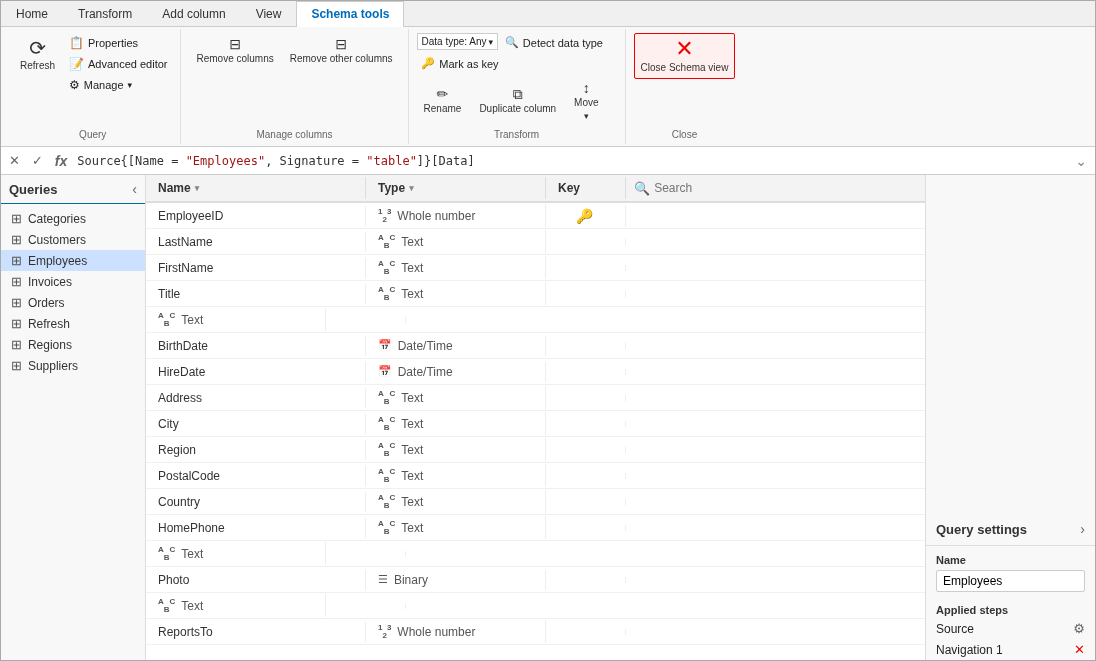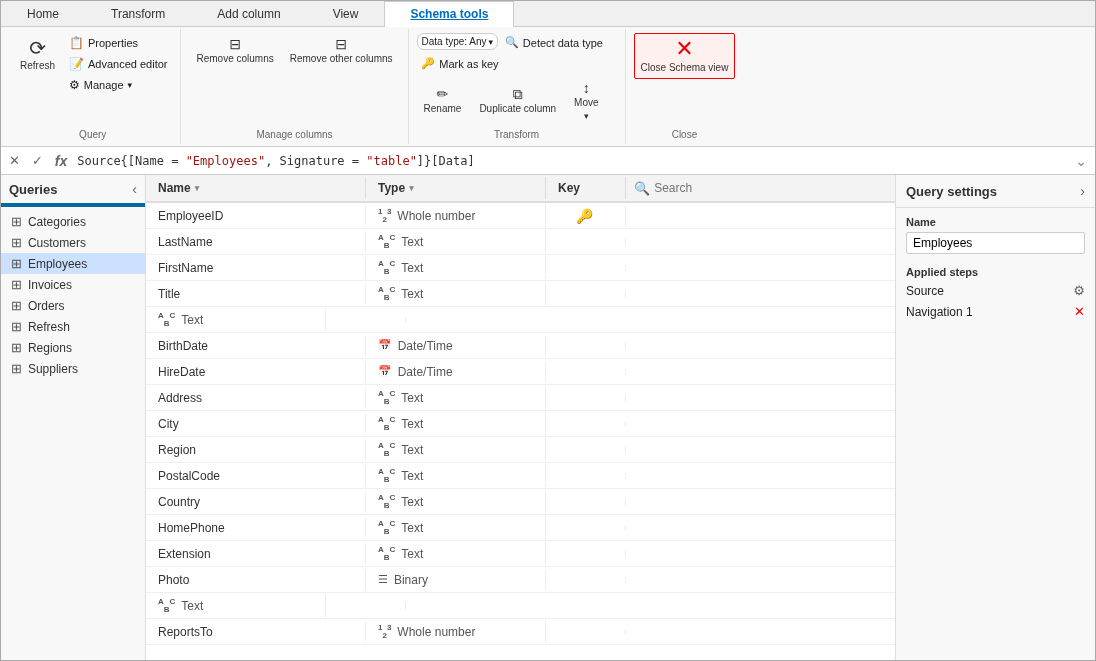--- a/index.html
+++ b/index.html
@@ -4,55 +4,55 @@
   <style>
     * { box-sizing: border-box; margin: 0; padding: 0; }
     body { font-family: 'Segoe UI', Arial, sans-serif; font-size: 12px; background: #f0f0f0; color: #222; }
 
     
     .app-container { width: 1096px; height: 661px; display: flex; flex-direction: column; border: 1px solid #aaa; background: #fff; overflow: hidden; }
 
     
     .ribbon { background: #f8f8f8; border-bottom: 1px solid #ccc; flex-shrink: 0; }
     .ribbon-tabs { display: flex; background: #f0f0f0; border-bottom: 1px solid #ccc; }
-    .ribbon-tab { padding: 5px 25px; font-size: 12px; cursor: pointer; color: #333; border: 1px solid transparent; border-bottom: none; }
+    .ribbon-tab { padding: 5px 14px; font-size: 12px; cursor: pointer; color: #333; border: 1px solid transparent; border-bottom: none; }
     .ribbon-tab.active { background: #fff; border-color: #ccc; border-bottom-color: #fff; margin-bottom: -1px; z-index: 1; color: #333; }
-    .ribbon-tab.schema-tools { color: #006cbe; font-weight: 600; text-decoration: underline; }
+    .ribbon-tab.schema-tools { color: #006cbe; font-weight: 600; }
 
     .ribbon-content { display: flex; align-items: stretch; padding: 2px 4px; gap: 0; min-height: 85px; }
     .ribbon-group { display: flex; flex-direction: column; align-items: center; padding: 4px 8px; border-right: 1px solid #e0e0e0; }
     .ribbon-group:last-child { border-right: none; }
     .ribbon-group-label { font-size: 10px; color: #666; margin-top: auto; padding-top: 4px; }
     .ribbon-group-items { display: flex; align-items: flex-start; gap: 2px; flex: 1; }
 
     .ribbon-btn { display: flex; flex-direction: column; align-items: center; justify-content: center; padding: 3px 6px; cursor: pointer; border: 1px solid transparent; border-radius: 2px; min-width: 36px; font-size: 10px; color: #333; gap: 2px; }
     .ribbon-btn.large { min-width: 48px; padding: 4px 6px; }
     .ribbon-btn.close-btn { border: 1px solid #e00; background: #fff0f0; }
     .ribbon-btn-icon { font-size: 20px; line-height: 1; }
     .ribbon-btn-icon.small { font-size: 14px; }
     .ribbon-btn-label { font-size: 10px; text-align: center; line-height: 1.2; }
 
     .ribbon-small-btns { display: flex; flex-direction: column; gap: 1px; }
     .ribbon-small-btn { display: flex; align-items: center; gap: 4px; padding: 2px 4px; cursor: pointer; border: 1px solid transparent; border-radius: 2px; font-size: 11px; }
     .ribbon-small-btn .icon { font-size: 12px; }
 
-    .dropdown-btn { display: flex; align-items: center; gap: 2px; font-size: 10px; padding: 2px 4px; cursor: pointer; border: 1px solid #ccc; border-radius: 7px; background: #fff; }
+    .dropdown-btn { display: flex; align-items: center; gap: 2px; font-size: 10px; padding: 2px 4px; cursor: pointer; border: 1px solid #ccc; border-radius: 0; background: #fff; }
 
     
     .formula-bar { display: flex; align-items: center; background: #fff; border-bottom: 1px solid #ccc; padding: 2px 4px; gap: 4px; min-height: 28px; }
     .formula-bar-icon { font-size: 13px; color: #666; padding: 2px 4px; cursor: pointer; }
     .formula-input { flex: 1; border: none; outline: none; font-size: 12px; font-family: 'Consolas', monospace; color: #333; padding: 2px; }
     .expand-icon { font-size: 14px; cursor: pointer; color: #888; padding: 2px 4px; }
 
     
     .main-area { display: flex; flex: 1; overflow: hidden; }
 
     
     .sidebar { width: 145px; background: #f8f8f8; border-right: 1px solid #ddd; display: flex; flex-direction: column; flex-shrink: 0; }
-    .sidebar-header { display: flex; align-items: center; justify-content: space-between; padding: 6px 8px; border-bottom: 4px solid #0369a1; }
+    .sidebar-header { display: flex; align-items: center; justify-content: space-between; padding: 6px 8px; border-bottom: 1px solid #0369a1; }
     .sidebar-title { font-size: 13px; font-weight: 600; color: #333; }
     .sidebar-collapse { cursor: pointer; font-size: 14px; color: #666; }
     .sidebar-list { flex: 1; overflow-y: auto; padding: 4px 0; }
     .sidebar-item { display: flex; align-items: center; gap: 6px; padding: 3px 10px; cursor: pointer; font-size: 12px; color: #333; }
     .sidebar-item.active { background: #cce0ff; }
     .sidebar-item-icon { font-size: 13px; color: #555; flex-shrink: 0; }
     .sidebar-item-label { white-space: nowrap; overflow: hidden; text-overflow: ellipsis; }
 
     
     .table-area { flex: 1; overflow: hidden; display: flex; flex-direction: column; background: #fff; }
@@ -66,21 +66,21 @@
 
     .sort-arrow { font-size: 9px; color: #888; }
     .table-body { flex: 1; overflow-y: auto; }
     .table-row { display: flex; align-items: center; min-height: 26px; border-bottom: 1px solid #f0f0f0; }
     .table-cell-name { width: 220px; padding: 3px 12px; font-size: 12px; color: #333; border-right: 1px solid #eee; }
     .table-cell-type { width: 180px; padding: 3px 12px; font-size: 12px; color: #555; border-right: 1px solid #eee; display: flex; align-items: center; gap: 6px; }
     .table-cell-key { width: 80px; padding: 3px 12px; font-size: 12px; color: #555; border-right: 1px solid #eee; text-align: center; }
     .table-cell-rest { flex: 1; }
 
     
-    .settings-panel { width: 200px; background: #f8f8f8; border-left: 1px solid #ddd; display: flex; flex-direction: column; flex-shrink: 0; }
+    .settings-panel { width: 170px; background: #f8f8f8; border-left: 1px solid #ddd; display: flex; flex-direction: column; flex-shrink: 0; justify-content: flex-end; }
     .settings-header { display: flex; align-items: center; justify-content: space-between; padding: 8px 10px; border-bottom: 1px solid #ddd; }
     .settings-title { font-size: 13px; font-weight: 600; color: #333; }
     .settings-expand { cursor: pointer; font-size: 14px; color: #666; }
     .settings-section { padding: 8px 10px; }
     .settings-label { font-size: 11px; font-weight: 600; color: #333; margin-bottom: 4px; }
     .settings-name-input { width: 100%; border: 1px solid #ccc; border-radius: 2px; padding: 3px 6px; font-size: 12px; background: #fff; }
     .applied-steps-header { font-size: 11px; font-weight: 600; color: #333; padding: 4px 10px 2px; }
     .step-item { display: flex; align-items: center; justify-content: space-between; padding: 3px 10px; font-size: 12px; cursor: pointer; }
     .step-name { flex: 1; }
     .step-gear { font-size: 13px; color: #666; cursor: pointer; }
@@ -379,21 +379,20 @@
           <div class="table-row">
     <div class="table-cell-name">HomePhone</div>
     <div class="table-cell-type">
               <span style="font-size:11px;font-weight:bold;color:#555;"><sup style="font-size:8px;">A</sup><sub style="font-size:8px;">B</sub><sup style="font-size:8px;">C</sup></span>
               <span>Text</span>
             </div>
     <div class="table-cell-key"></div>
     <div class="table-cell-rest"></div>
   </div>
           <div class="table-row">
-    <div class="table-cell-name">Extension</div>
     <div class="table-cell-type">
               <span style="font-size:11px;font-weight:bold;color:#555;"><sup style="font-size:8px;">A</sup><sub style="font-size:8px;">B</sub><sup style="font-size:8px;">C</sup></span>
               <span>Text</span>
             </div>
     <div class="table-cell-key"></div>
     <div class="table-cell-rest"></div>
   </div>
           <div class="table-row">
     <div class="table-cell-name">Photo</div>
     <div class="table-cell-type">

